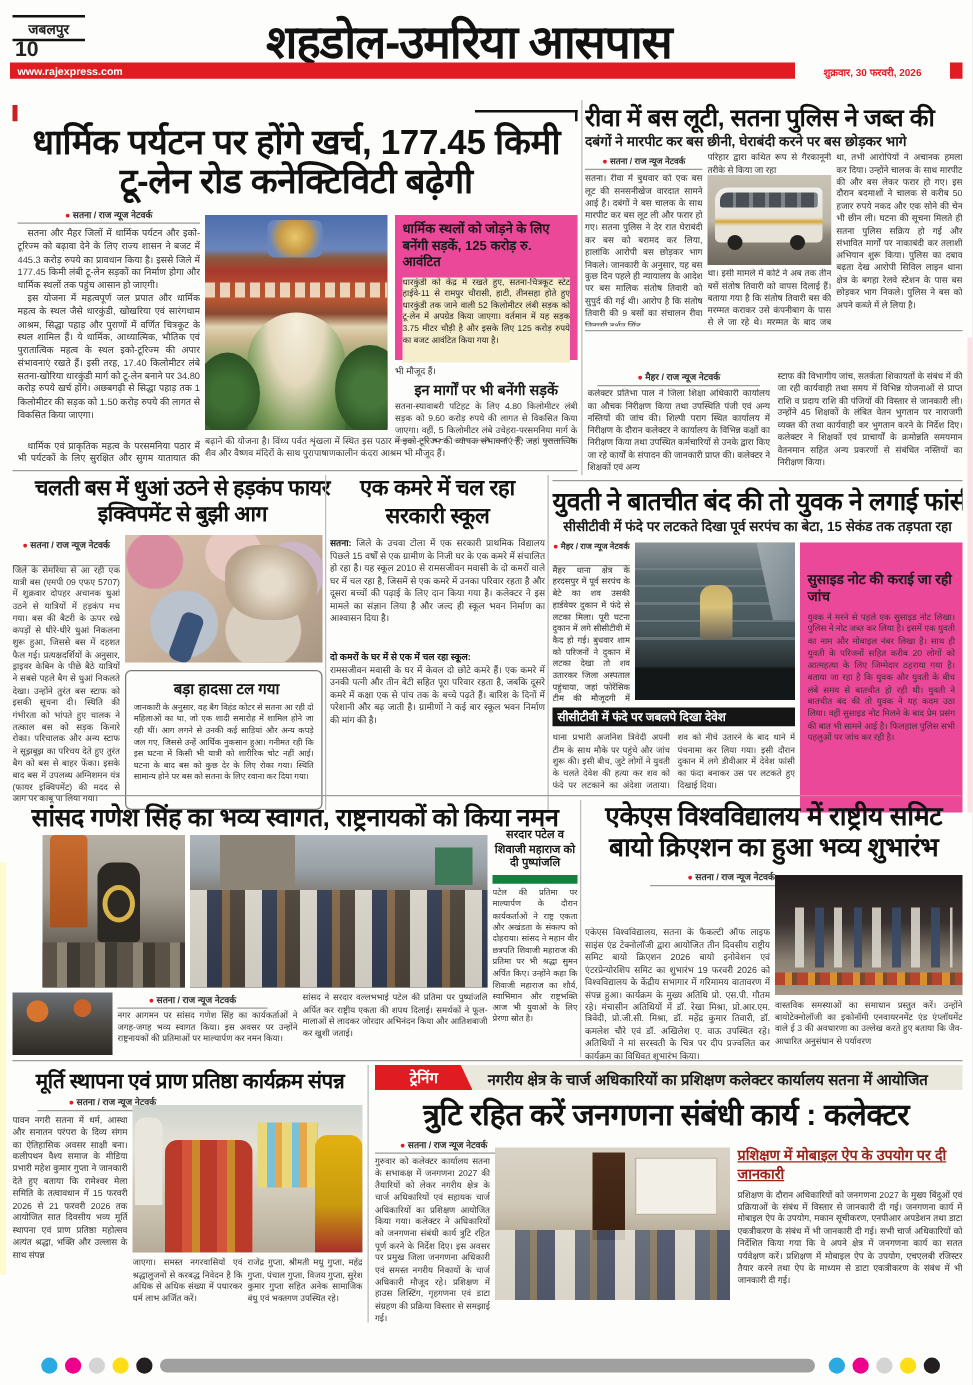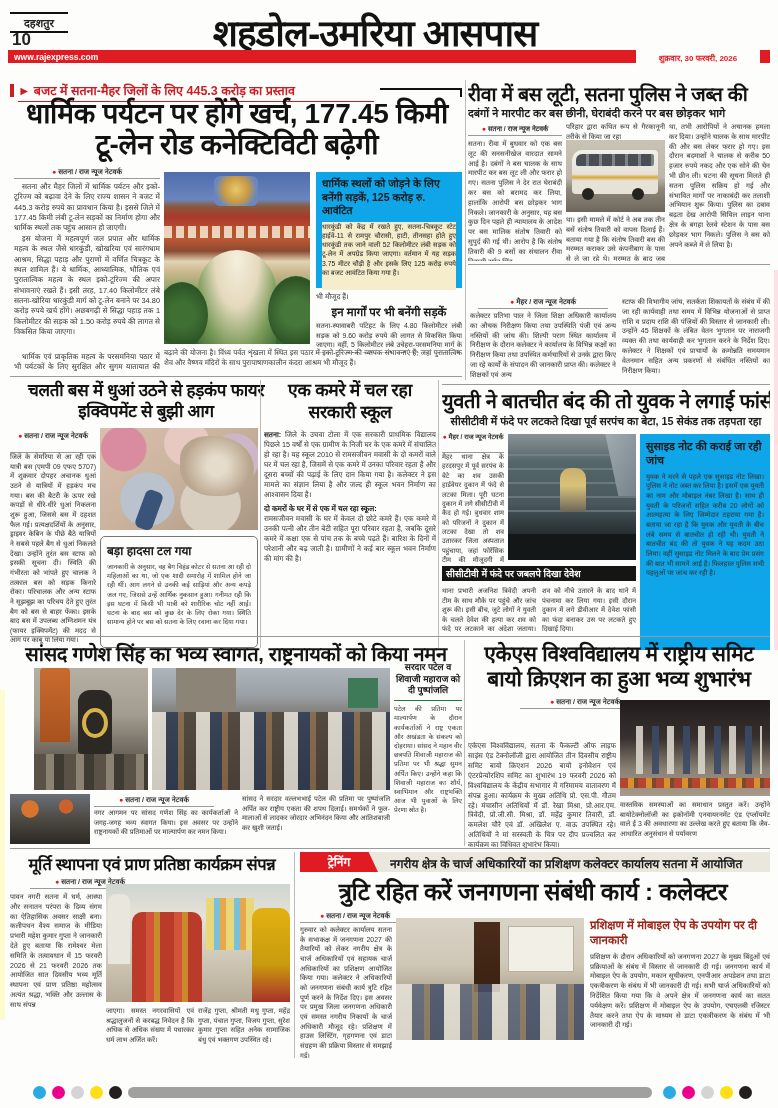--- a/index.html
+++ b/index.html
@@ -7,43 +7,42 @@
   .abs{position:absolute;}
   .hl{font-weight:bold;color:#121212;letter-spacing:-0.3px;}
   .ctr{text-align:center;}
   .bt{font-size:7.4px;line-height:1.4;text-align:justify;color:#333;overflow:hidden;}
   .by{font-size:7.2px;font-weight:bold;color:#333;text-align:center;border-bottom:1px solid #9a9a9a;padding-bottom:2px;overflow:hidden;white-space:nowrap;}
   .by::before{content:"● ";color:#e11b22;font-size:7px;}
   .rule{background:#9a9a9a;}
   .vrule{background:#bbb;}
   .ph{overflow:hidden;}
   .ph>div{position:absolute;}
-  .boxg{background:#0ea5e9;}
+  .boxg{background:#ec4899;}
   .nowrap{white-space:nowrap;overflow:hidden;}
   .subhd{font-weight:bold;color:#1a1a1a;}
   .kick::before{content:"► ";color:#cc1d23;}
   .deck{font-weight:bold;color:#1c1c1c;}
   .capt{font-size:7.2px;line-height:1.35;text-align:justify;color:#3a3a3a;overflow:hidden;}
   .dotc{position:absolute;width:13px;height:13px;border-radius:50%;}
 </style>
 </head>
 <body>
 
 <div id="page">
 
-  <div class="abs" style="left:10px;top:12px;width:58px;text-align:center;font-size:11px;font-weight:bold;border-top:2px solid #111;border-bottom:2px solid #111;padding:1px 0;">दहशतुर</div>
+  <div class="abs" style="left:10px;top:12px;width:58px;text-align:center;font-size:11px;font-weight:bold;border-top:2px solid #111;border-bottom:2px solid #111;padding:1px 0;">जबलपुर</div>
   <div class="abs" style="left:12px;top:30px;font-size:17px;font-weight:bold;">10</div>
   <div class="abs hl ctr" style="left:110px;top:6px;width:530px;font-size:37px;letter-spacing:-1px;">शहडोल-उमरिया आसपास</div>
   <div class="abs" style="left:8px;top:50px;width:628px;height:13px;background:#e11b22;"></div>
   <div class="abs" style="left:14px;top:52px;font-size:8.5px;font-weight:bold;color:#fff;z-index:2;">www.rajexpress.com</div>
   <div class="abs ctr" style="left:640px;top:52px;width:116px;font-size:8px;font-weight:bold;color:#e11b22;">शुक्रवार, 30 फरवरी, 2026</div>
   <div class="abs" style="left:760px;top:50px;width:10px;height:13px;background:#e11b22;"></div>
 
   <div class="abs" style="left:10px;top:84px;width:4px;height:13px;background:#cc1d23;"></div>
-  <div class="abs kick" style="left:18px;top:82px;width:356px;font-size:12.5px;font-weight:bold;color:#cc1d23;border-bottom:1.5px solid #cc1d23;padding-bottom:2px;white-space:nowrap;overflow:hidden;">बजट में सतना-मैहर जिलों के लिए 445.3 करोड़ का प्रस्ताव</div>
   <div class="abs" style="left:380px;top:88px;width:82px;border-top:2px solid #111;"></div>
   <div class="abs" style="left:460px;top:88px;width:2px;height:9px;background:#111;"></div>
   <div class="abs hl ctr" style="left:12px;top:98px;width:450px;font-size:28px;line-height:1.12;">धार्मिक पर्यटन पर होंगे खर्च, 177.45 किमी टू-लेन रोड कनेक्टिविटी बढ़ेगी</div>
   <div class="abs by" style="left:14px;top:166px;width:146px;">सतना / राज न्यूज नेटवर्क</div>
   <div class="abs" style="left:14px;top:182px;width:146px;height:190px;">
     <div class="bt" style="text-indent:8px;">सतना और मैहर जिलों में धार्मिक पर्यटन और इको-टूरिज्म को बढ़ावा देने के लिए राज्य शासन ने बजट में 445.3 करोड़ रुपये का प्रावधान किया है। इससे जिले में 177.45 किमी लंबी टू-लेन सड़कों का निर्माण होगा और धार्मिक स्थलों तक पहुंच आसान हो जाएगी।</div>
     <div class="bt" style="text-indent:8px;height:118px;">इस योजना में महत्वपूर्ण जल प्रपात और धार्मिक महत्व के स्थल जैसे धारकुंडी, खोखरिया एवं सारंगधाम आश्रम, सिद्धा पहाड़ और पुराणों में वर्णित चित्रकूट के स्थल शामिल हैं। ये धार्मिक, आध्यात्मिक, भौतिक एवं पुरातात्विक महत्व के स्थल इको-टूरिज्म की अपार संभावनाएं रखते हैं। इसी तरह, 17.40 किलोमीटर लंबे सतना-खोरिया धारकुंडी मार्ग को टू-लेन बनाने पर 34.80 करोड़ रुपये खर्च होंगे। अछबगढ़ी से सिद्धा पहाड़ तक 1 किलोमीटर की सड़क को 1.50 करोड़ रुपये की लागत से विकसित किया जाएगा।</div>
     <div class="bt" style="text-indent:8px;height:20px;">धार्मिक एवं प्राकृतिक महत्व के परसमनिया पठार में भी पर्यटकों के लिए सुरक्षित और सुगम यातायात की सुविधा</div>
   </div>
 
@@ -99,48 +98,48 @@
        radial-gradient(circle at 70% 75%,#d9cfc0 0 22%,transparent 23%),
        linear-gradient(140deg,#d8bfae 0%,#cbb49e 45%,#a89684 100%);">
     <div style="left:80px;top:8px;width:74px;height:60px;background:radial-gradient(circle,#e6dccb 20%,#b9a58e 70%);border-radius:40% 60% 50% 50%;"></div>
     <div style="left:40px;top:62px;width:18px;height:40px;background:#3a5378;transform:rotate(20deg);border-radius:6px;"></div>
   </div>
   <div class="abs bt" style="left:10px;top:452px;width:86px;height:198px;font-size:6.9px;">
     <span>जिले के सेमरिया से आ रही एक यात्री बस (एमपी 09 एफए 5707) में शुक्रवार दोपहर अचानक धुआं उठने से यात्रियों में हड़कंप मच गया। बस की बैटरी के ऊपर रखे कपड़ों से धीरे-धीरे धुआं निकलना शुरू हुआ, जिससे बस में दहशत फैल गई।</span>
     <span>प्रत्यक्षदर्शियों के अनुसार, ड्राइवर केबिन के पीछे बैठे यात्रियों ने सबसे पहले बैग से धुआं निकलते देखा। उन्होंने तुरंत बस स्टाफ को इसकी सूचना दी। स्थिति की गंभीरता को भांपते हुए चालक ने तत्काल बस को सड़क किनारे रोका। परिचालक और अन्य स्टाफ ने सूझबूझ का परिचय देते हुए तुरंत बैग को बस से बाहर फेंका। इसके बाद बस में उपलब्ध अग्निशमन यंत्र (फायर इक्विपमेंट) की मदद से आग पर काबू पा लिया गया।</span>
   </div>
   <div class="abs" style="left:100px;top:536px;width:158px;height:112px;border:1px solid #777;border-radius:5px;padding:5px 6px;box-sizing:border-box;">
-    <div class="subhd" style="font-size:12px;">बड़ा हादसा टल गया</div>
+    <div class="subhd" style="font-size:12px;margin-left:32px;">बड़ा हादसा टल गया</div>
     <div class="bt" style="margin-top:3px;font-size:6.6px;height:84px;">जानकारी के अनुसार, वह बैग विहंड कोटर से सतना आ रही दो महिलाओं का था, जो एक शादी समारोह में शामिल होने जा रही थीं। आग लगने से उनकी कई साड़ियां और अन्य कपड़े जल गए, जिससे उन्हें आर्थिक नुकसान हुआ। गनीमत रही कि इस घटना में किसी भी यात्री को शारीरिक चोट नहीं आई। घटना के बाद बस को कुछ देर के लिए रोका गया। स्थिति सामान्य होने पर बस को सतना के लिए रवाना कर दिया गया।</div>
   </div>
 
   <div class="abs vrule" style="left:260px;top:380px;width:1px;height:268px;"></div>
 
   <div class="abs hl ctr" style="left:264px;top:380px;width:172px;font-size:17.5px;line-height:1.25;">एक कमरे में चल रहा सरकारी स्कूल</div>
   <div class="abs bt" style="left:264px;top:430px;width:172px;height:220px;font-size:7.2px;">
     <span class="subhd" style="font-size:7.2px;">सतना:</span>
     <span>जिले के उचवा टोला में एक सरकारी प्राथमिक विद्यालय पिछले 15 वर्षों से एक ग्रामीण के निजी घर के एक कमरे में संचालित हो रहा है। यह स्कूल 2010 से रामसजीवन मवासी के दो कमरों वाले घर में चल रहा है, जिसमें से एक कमरे में उनका परिवार रहता है और दूसरा बच्चों की पढ़ाई के लिए दान किया गया है। कलेक्टर ने इस मामले का संज्ञान लिया है और जल्द ही स्कूल भवन निर्माण का आश्वासन दिया है।</span>
-    <div class="subhd" style="font-size:7.4px;margin-top:3px;">दो कमरों के घर में से एक में चल रहा स्कूल:</div>
+    <div class="subhd" style="font-size:7.4px;margin-top:20px;">दो कमरों के घर में से एक में चल रहा स्कूल:</div>
     <span>रामसजीवन मवासी के घर में केवल दो छोटे कमरे हैं। एक कमरे में उनकी पत्नी और तीन बेटी सहित पूरा परिवार रहता है, जबकि दूसरे कमरे में कक्षा एक से पांच तक के बच्चे पढ़ते हैं। बारिश के दिनों में परेशानी और बढ़ जाती है। ग्रामीणों ने कई बार स्कूल भवन निर्माण की मांग की है।</span>
   </div>
 
   <div class="abs vrule" style="left:438px;top:380px;width:1px;height:268px;"></div>
   <div class="abs rule" style="left:442px;top:384px;width:328px;height:1px;"></div>
 
   <div class="abs hl ctr nowrap" style="left:442px;top:387px;width:328px;font-size:20px;">युवती ने बातचीत बंद की तो युवक ने लगाई फांसी</div>
   <div class="abs deck ctr nowrap" style="left:442px;top:413px;width:328px;font-size:10.8px;">सीसीटीवी में फंदे पर लटकते दिखा पूर्व सरपंच का बेटा, 15 सेकंड तक तड़पता रहा</div>
   <div class="abs by" style="left:442px;top:432px;width:62px;white-space:normal;height:18px;font-size:6.6px;">मैहर / राज न्यूज नेटवर्क</div>
   <div class="abs bt" style="left:442px;top:452px;width:62px;height:112px;font-size:6.7px;">मैहर थाना क्षेत्र के हरदसपुर में पूर्व सरपंच के बेटे का शव उसकी हार्डवेयर दुकान में फंदे से लटका मिला। पूरी घटना दुकान में लगे सीसीटीवी में कैद हो गई। बुधवार शाम को परिजनों ने दुकान में लटका देखा तो शव उतारकर जिला अस्पताल पहुंचाया, जहां फोरेंसिक टीम की मौजूदगी में पंचनामा तैयार किया गया।</div>
   <div class="abs ph" style="left:508px;top:434px;width:128px;height:126px;background:linear-gradient(180deg,#8a9296 0%,#55666b 22%,#48585c 55%,#23292b 82%,#0e1112 100%);">
     <div style="left:0;top:8px;width:128px;height:70px;background:repeating-linear-gradient(180deg,transparent 0 12px,#7d8a8d 12px 14px);opacity:.6;"></div>
     <div style="left:52px;top:34px;width:26px;height:44px;background:linear-gradient(180deg,#c9b06a 0%,#d8c27a 40%,#6d6658 100%);border-radius:10px 10px 4px 4px;"></div>
     <div style="left:84px;top:0;width:44px;height:62px;background:linear-gradient(120deg,#aab4b8 0%,#76838a 100%);clip-path:polygon(30% 0,100% 0,100% 100%,60% 100%);"></div>
     <div style="left:0;top:100px;width:128px;height:26px;background:#141718;"></div>
   </div>
-  <div class="abs boxg" style="left:640px;top:434px;width:130px;height:216px;padding:5px 6px;box-sizing:border-box;">
+  <div class="abs boxg" style="left:640px;top:434px;width:130px;height:216px;padding:23px 6px;box-sizing:border-box;">
     <div class="subhd" style="font-size:11px;line-height:1.3;">सुसाइड नोट की कराई जा रही जांच</div>
     <div class="bt" style="margin-top:4px;font-size:6.9px;height:172px;">युवक ने मरने से पहले एक सुसाइड नोट लिखा। पुलिस ने नोट जब्त कर लिया है। इसमें एक युवती का नाम और मोबाइल नंबर लिखा है। साथ ही युवती के परिजनों सहित करीब 20 लोगों को आत्महत्या के लिए जिम्मेदार ठहराया गया है। बताया जा रहा है कि युवक और युवती के बीच लंबे समय से बातचीत हो रही थी। युवती ने बातचीत बंद की तो युवक ने यह कदम उठा लिया। वहीं सुसाइड नोट मिलने के बाद प्रेम प्रसंग की बात भी सामने आई है। फिलहाल पुलिस सभी पहलुओं पर जांच कर रही है।</div>
   </div>
   <div class="abs nowrap" style="left:442px;top:566px;width:194px;height:15px;background:#151515;color:#fff;font-size:9.5px;font-weight:bold;padding:1px 0 0 4px;box-sizing:border-box;">सीसीटीवी में फंदे पर जबलपे दिखा देवेश</div>
   <div class="abs bt" style="left:442px;top:586px;width:194px;height:60px;font-size:6.8px;column-count:2;column-gap:6px;">थाना प्रभारी अजनिश त्रिवेदी अपनी टीम के साथ मौके पर पहुंचे और जांच शुरू की। इसी बीच, जुटे लोगों ने युवती के चलते देवेश की हत्या कर शव को फंदे पर लटकाने का अंदेशा जताया। शव को नीचे उतारने के बाद थाने में पंचनामा कर लिया गया। इसी दौरान दुकान में लगे डीवीआर में देवेश फांसी का फंदा बनाकर उस पर लटकते हुए दिखाई दिया।</div>
 
   <div class="abs rule" style="left:10px;top:636px;width:760px;height:1px;"></div>
 
   <div class="abs hl ctr nowrap" style="left:10px;top:640px;width:452px;font-size:20px;">सांसद गणेश सिंह का भव्य स्वागत, राष्ट्रनायकों को किया नमन</div>
   <div class="abs ph" style="left:34px;top:668px;width:114px;height:122px;background:linear-gradient(180deg,#b6b0a4 0%,#a39d91 38%,#70695f 68%,#3c3730 100%);">
@@ -148,21 +147,21 @@
     <div style="left:44px;top:22px;width:34px;height:64px;background:#2c2823;border-radius:12px 12px 4px 4px;"></div>
     <div style="left:48px;top:40px;width:26px;height:30px;border:4px solid #d8b24a;border-radius:50%;box-sizing:border-box;"></div>
     <div style="left:0;top:86px;width:114px;height:36px;background:repeating-linear-gradient(90deg,#5a5247 0 12px,#8c8274 12px 20px,#3f3a32 20px 30px);"></div>
   </div>
   <div class="abs ph" style="left:152px;top:668px;width:238px;height:122px;background:linear-gradient(180deg,#aeb6bc 0%,#99a1a6 22%,#7b746b 42%,#564f47 72%,#37322b 100%);">
     <div style="left:24px;top:0;width:60px;height:44px;background:#8d8478;"></div>
     <div style="left:0;top:44px;width:238px;height:78px;background:repeating-linear-gradient(90deg,#e8e4da 0 14px,#2e3a52 14px 26px,#8a6a4a 26px 32px,#4a4238 32px 44px);opacity:.85;"></div>
     <div style="left:196px;top:10px;width:30px;height:30px;background:#3e7a57;"></div>
   </div>
   <div class="abs" style="left:394px;top:662px;width:68px;height:182px;">
-    <div class="subhd ctr" style="font-size:9px;line-height:1.3;border-bottom:1px solid #15803d;padding-bottom:3px;">सरदार पटेल व शिवाजी महाराज को दी पुष्पांजलि</div>
+    <div class="subhd ctr" style="font-size:9px;line-height:1.3;border-bottom:7px solid #15803d;padding-bottom:3px;">सरदार पटेल व शिवाजी महाराज को दी पुष्पांजलि</div>
     <div class="bt" style="margin-top:3px;font-size:6.6px;height:140px;">पटेल की प्रतिमा पर माल्यार्पण के दौरान कार्यकर्ताओं ने राष्ट्र एकता और अखंडता के संकल्प को दोहराया। सांसद ने महान वीर छत्रपति शिवाजी महाराज की प्रतिमा पर भी श्रद्धा सुमन अर्पित किए। उन्होंने कहा कि शिवाजी महाराज का शौर्य, स्वाभिमान और राष्ट्रभक्ति आज भी युवाओं के लिए प्रेरणा स्रोत है।</div>
   </div>
   <div class="abs ph" style="left:10px;top:794px;width:80px;height:50px;background:
        radial-gradient(circle at 25% 30%,#d8742e 0 12%,transparent 13%),
        radial-gradient(circle at 70% 25%,#c9632a 0 10%,transparent 11%),
        linear-gradient(180deg,#6b7076 0%,#4a4640 55%,#2c2823 100%);"></div>
   <div class="abs by" style="left:94px;top:794px;width:120px;">सतना / राज न्यूज नेटवर्क</div>
   <div class="abs bt" style="left:94px;top:808px;width:144px;height:36px;font-size:6.8px;">नगर आगमन पर सांसद गणेश सिंह का कार्यकर्ताओं ने जगह-जगह भव्य स्वागत किया। इस अवसर पर उन्होंने राष्ट्रनायकों की प्रतिमाओं पर माल्यार्पण कर नमन किया।</div>
   <div class="abs bt" style="left:242px;top:794px;width:148px;height:50px;font-size:6.8px;">सांसद ने सरदार वल्लभभाई पटेल की प्रतिमा पर पुष्पांजलि अर्पित कर राष्ट्रीय एकता की शपथ दिलाई। समर्थकों ने फूल-मालाओं से लादकर जोरदार अभिनंदन किया और आतिशबाजी कर खुशी जताई।</div>
 
@@ -204,21 +203,21 @@
   <div class="abs bt" style="left:300px;top:925px;width:92px;height:133px;font-size:6.9px;">
     <span>गुरुवार को कलेक्टर कार्यालय सतना के सभाकक्ष में जनगणना 2027 की तैयारियों को लेकर नगरीय क्षेत्र के चार्ज अधिकारियों एवं सहायक चार्ज अधिकारियों का प्रशिक्षण आयोजित किया गया। कलेक्टर ने अधिकारियों को जनगणना संबंधी कार्य त्रुटि रहित पूर्ण करने के निर्देश दिए।</span>
     <span>इस अवसर पर प्रमुख जिला जनगणना अधिकारी एवं समस्त नगरीय निकायों के चार्ज अधिकारी मौजूद रहे। प्रशिक्षण में हाउस लिस्टिंग, गृहगणना एवं डाटा संग्रहण की प्रक्रिया विस्तार से समझाई गई।</span>
   </div>
   <div class="abs ph" style="left:396px;top:918px;width:188px;height:122px;background:linear-gradient(180deg,#d9d3c6 0%,#cfc7b6 38%,#a89c88 68%,#857862 100%);">
     <div style="left:78px;top:4px;width:26px;height:70px;background:linear-gradient(180deg,#4a2c1a 0%,#3a2112 100%);"></div>
     <div style="left:112px;top:8px;width:64px;height:44px;background:#f2efe6;border:1px solid #b8b0a0;"></div>
     <div style="left:0;top:66px;width:188px;height:56px;background:repeating-linear-gradient(90deg,#e8e4da 0 16px,#5a6478 16px 28px,#8a7a62 28px 34px,#47506a 34px 48px);opacity:.85;"></div>
   </div>
   <div class="abs" style="left:590px;top:918px;width:180px;height:140px;">
-    <div class="subhd" style="font-size:11.5px;line-height:1.3;color:#9c241a;">प्रशिक्षण में मोबाइल ऐप के उपयोग पर दी जानकारी</div>
+    <div class="subhd" style="font-size:11.5px;line-height:1.3;color:#9c241a;text-decoration:underline;">प्रशिक्षण में मोबाइल ऐप के उपयोग पर दी जानकारी</div>
     <div class="bt" style="margin-top:4px;font-size:7px;height:112px;">प्रशिक्षण के दौरान अधिकारियों को जनगणना 2027 के मुख्य बिंदुओं एवं प्रक्रियाओं के संबंध में विस्तार से जानकारी दी गई। जनगणना कार्य में मोबाइल ऐप के उपयोग, मकान सूचीकरण, एनपीआर अपडेशन तथा डाटा एकत्रीकरण के संबंध में भी जानकारी दी गई। सभी चार्ज अधिकारियों को निर्देशित किया गया कि वे अपने क्षेत्र में जनगणना कार्य का सतत पर्यवेक्षण करें। प्रशिक्षण में मोबाइल ऐप के उपयोग, एचएलबी रजिस्टर तैयार करने तथा ऐप के माध्यम से डाटा एकत्रीकरण के संबंध में भी जानकारी दी गई।</div>
   </div>
 
   <div class="abs" style="left:0;top:690px;width:5px;height:330px;background:rgba(250,250,150,.45);"></div>
   <div class="abs" style="left:774px;top:270px;width:4px;height:380px;background:rgba(255,170,190,.35);"></div>
 
   <div class="dotc" style="left:33px;top:1086px;background:#29abe2;"></div>
   <div class="dotc" style="left:52px;top:1086px;background:#ec008c;"></div>
   <div class="dotc" style="left:71px;top:1086px;background:#d4d4d4;"></div>
   <div class="dotc" style="left:90px;top:1086px;background:#ffde17;"></div>

